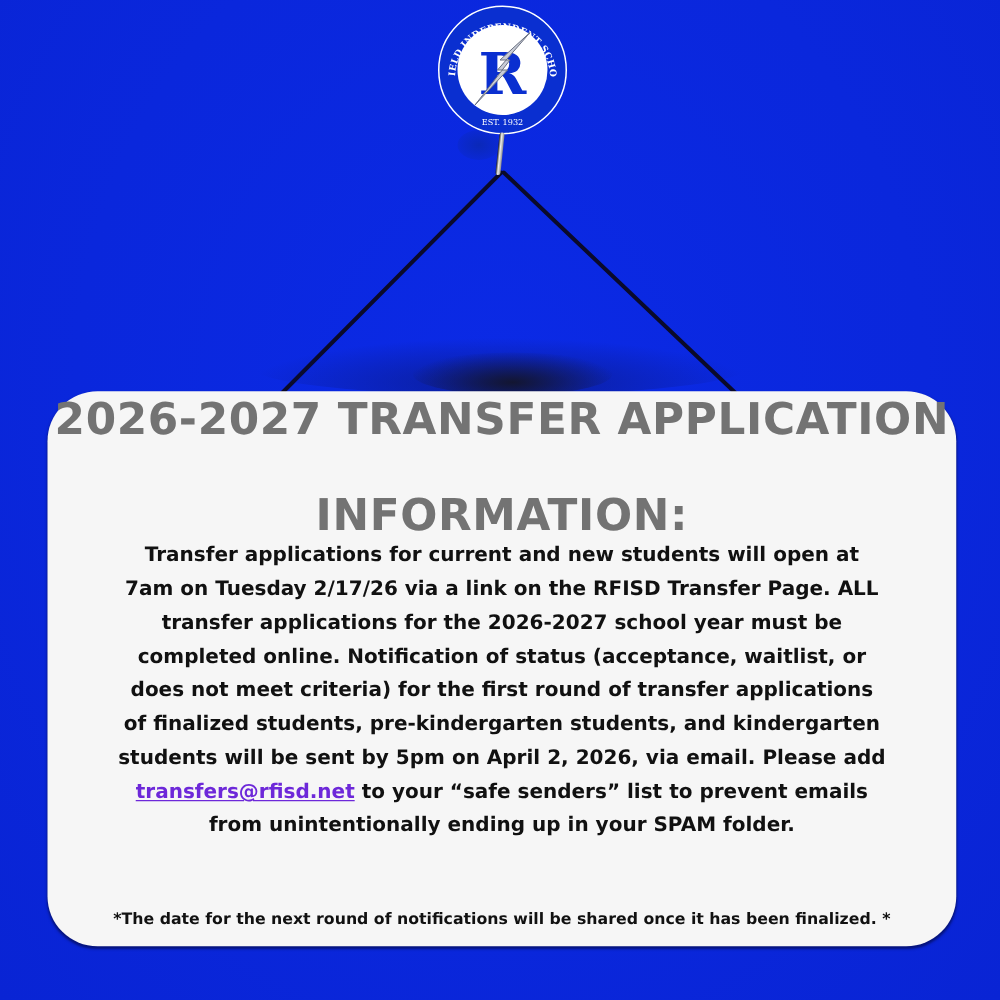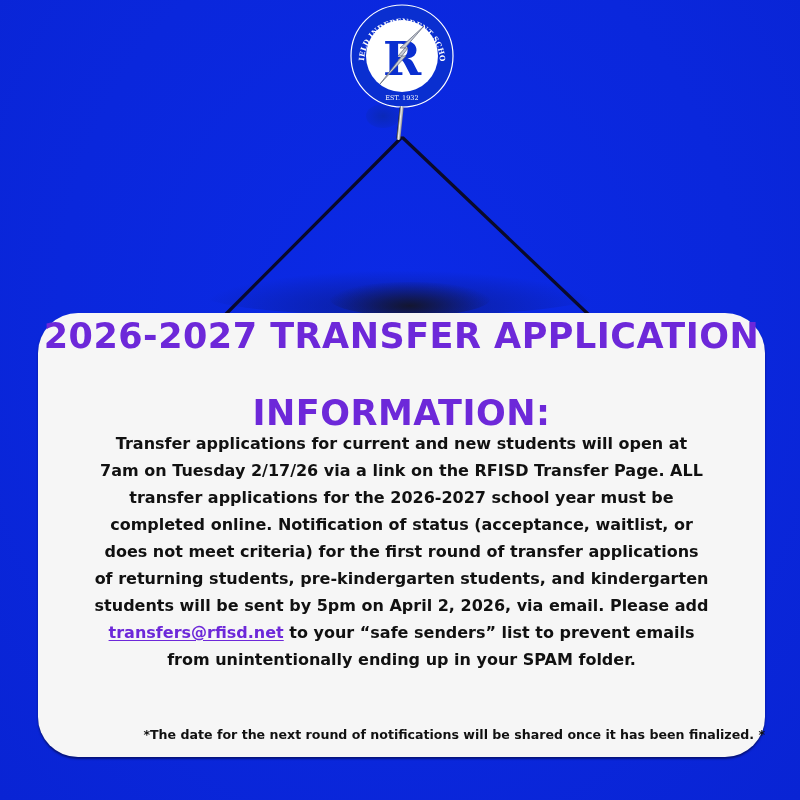--- a/index.html
+++ b/index.html
@@ -85,21 +85,21 @@
     }
     .title {
       position: absolute;
       left: 0;
       width: 727px;
       text-align: center;
       font-family: "DejaVu Sans", sans-serif;
       font-weight: bold;
       font-size: 35px;
       letter-spacing: 0.5px;
-      color: #6d28d9;
+      color: #737373;
       line-height: 40px;
     }
     .title.l1 { top: 3px; }
     .title.l2 { top: 80px; }
     .body-text {
       position: absolute;
       left: 8px;
       top: 117px;
       width: 711px;
       text-align: center;
@@ -116,21 +116,21 @@
     .email-link {
       color: #6d28d9;
       text-decoration: underline;
       text-underline-offset: 2px;
     }
     .footnote {
       position: absolute;
       left: 0;
       top: 414px;
       width: 727px;
-      text-align: right;
+      text-align: center;
       font-family: "DejaVu Sans", sans-serif;
       font-weight: bold;
       font-size: 12.6px;
       color: #111;
       white-space: nowrap;
     }
   </style>
 </head>
 <body>
 
@@ -167,20 +167,20 @@
 <div class="card">
   <div class="title l1">2026-2027 TRANSFER APPLICATION</div>
   <div class="title l2">INFORMATION:</div>
 
   <div class="body-text">
     <span class="line">Transfer applications for current and new students will open at</span>
     <span class="line">7am on Tuesday 2/17/26 via a link on the RFISD Transfer Page. ALL</span>
     <span class="line">transfer applications for the 2026-2027 school year must be</span>
     <span class="line">completed online. Notification of status (acceptance, waitlist, or</span>
     <span class="line">does not meet criteria) for the first round of transfer applications</span>
-    <span class="line">of returning students, pre-kindergarten students, and kindergarten</span>
+    <span class="line">of finalized students, pre-kindergarten students, and kindergarten</span>
     <span class="line">students will be sent by 5pm on April 2, 2026, via email. Please add</span>
     <span class="line"><a class="email-link">transfers@rfisd.net</a><span> to your “safe senders” list to prevent emails</span></span>
     <span class="line">from unintentionally ending up in your SPAM folder.</span>
   </div>
 
   <div class="footnote">*The date for the next round of notifications will be shared once it has been finalized. *</div>
 </div>
 
 </body></html>

